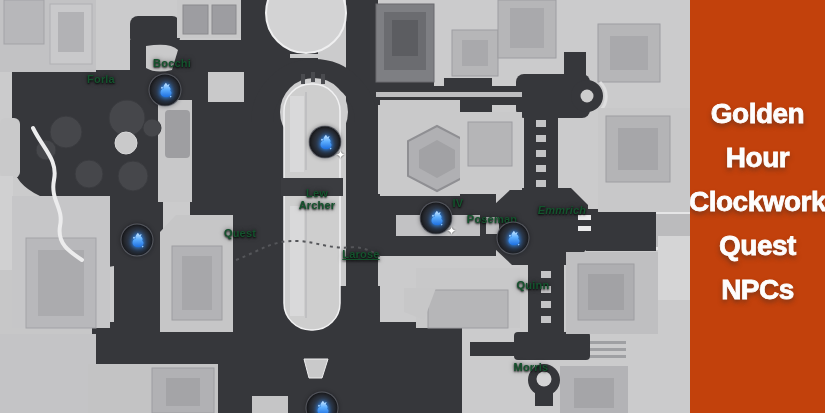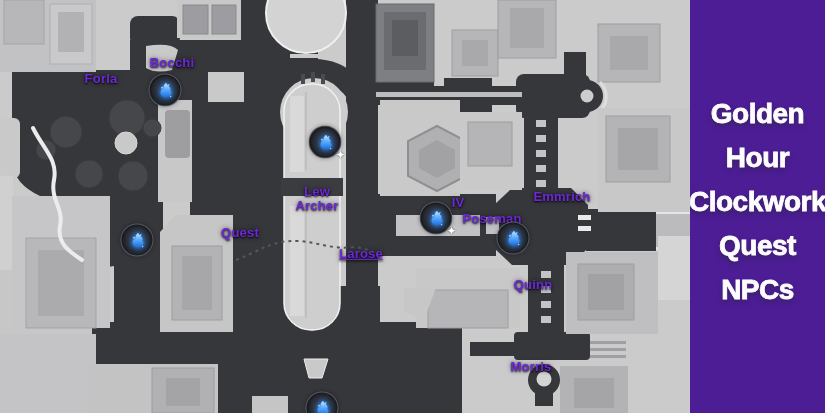--- a/index.html
+++ b/index.html
@@ -9,21 +9,21 @@
     background:#cdcdcd;display:flex;
   }
   .map-wrap{
     position:relative;width:690px;height:413px;flex:0 0 690px;
     overflow:hidden;background:#cbcbcc;
   }
   .map-wrap svg.map-geo{position:absolute;left:0;top:0;display:block;}
   #map-overlay{position:absolute;left:0;top:0;width:100%;height:100%;}
   .map-label{
     position:absolute;transform:translate(-50%,-50%);
-    color:#6d28d9;font-weight:700;font-size:13px;line-height:1.1;
+    color:#14532d;font-weight:700;font-size:11px;line-height:1.1;
     text-align:center;white-space:pre-line;letter-spacing:.2px;
     text-shadow:0 1px 2px rgba(0,0,0,.95),0 0 5px rgba(0,0,0,.55);
     pointer-events:none;
   }
   .npc-marker{
     position:absolute;width:31px;height:31px;border-radius:50%;
     transform:translate(-50%,-50%);
     background:radial-gradient(circle at 50% 42%,#34353b 0%,#26272c 62%,#3a3b42 100%);
     border:1px solid rgba(110,112,120,.65);
     box-shadow:inset 0 0 5px rgba(0,0,0,.8),0 0 4px rgba(0,0,0,.35);
@@ -31,21 +31,21 @@
   }
   .npc-marker svg{
     filter:drop-shadow(0 0 2px #2f8fff) drop-shadow(0 0 4px rgba(47,143,255,.75));
   }
   .sparkle{
     position:absolute;right:-5px;bottom:-3px;color:#ffffff;font-size:12px;
     text-shadow:0 0 2px rgba(0,0,0,.9),0 0 4px rgba(255,255,255,.8);
     line-height:1;
   }
   .side-panel{
-    width:135px;height:413px;flex:0 0 135px;background:#4c1d95;
+    width:135px;height:413px;flex:0 0 135px;background:#c2410c;
     display:flex;flex-direction:column;align-items:center;
     padding-top:92px;box-sizing:border-box;
   }
   .side-title-line{
     color:#fdfdfd;font-weight:700;font-size:28px;line-height:44px;
     letter-spacing:-0.5px;-webkit-text-stroke:.8px #ffffff;
     text-shadow:0 3px 5px rgba(40,40,40,.5);
     white-space:nowrap;text-align:center;
   }
 </style>
@@ -226,21 +226,21 @@
   </svg>
 
   <div id="map-overlay">
       <div class="map-label" style="left: 101px; top: 79px;">Forla</div>
       <div class="map-label" style="left: 172px; top: 63px;">Bocchi</div>
       <div class="map-label" style="left: 317px; top: 199px;">Lew
 Archer</div>
       <div class="map-label" style="left: 240px; top: 233px;">Quest</div>
       <div class="map-label" style="left: 361px; top: 254px; text-decoration: underline;">Larose</div>
       <div class="map-label" style="left: 458px; top: 203px;">IV</div>
-      <div class="map-label" style="left: 562px; top: 197px;">Emmrich</div>
+      <div class="map-label" style="left: 562px; top: 210px; font-style: italic;">Emmrich</div>
       <div class="map-label" style="left: 492px; top: 219px;">Poseman</div>
       <div class="map-label" style="left: 533px; top: 285px; text-align: right;">Quinn</div>
       <div class="map-label" style="left: 531px; top: 367px;">Morris</div>
       <div class="npc-marker" style="left: 165px; top: 90px;">
         <svg viewBox="0 0 24 24" width="22" height="22">
           <defs>
             <linearGradient id="mg0" x1="0" y1="0" x2="0" y2="1">
               <stop offset="0" stop-color="#cfe9ff"></stop>
               <stop offset="0.45" stop-color="#5fb0ff"></stop>
               <stop offset="1" stop-color="#1d6fe0"></stop>

